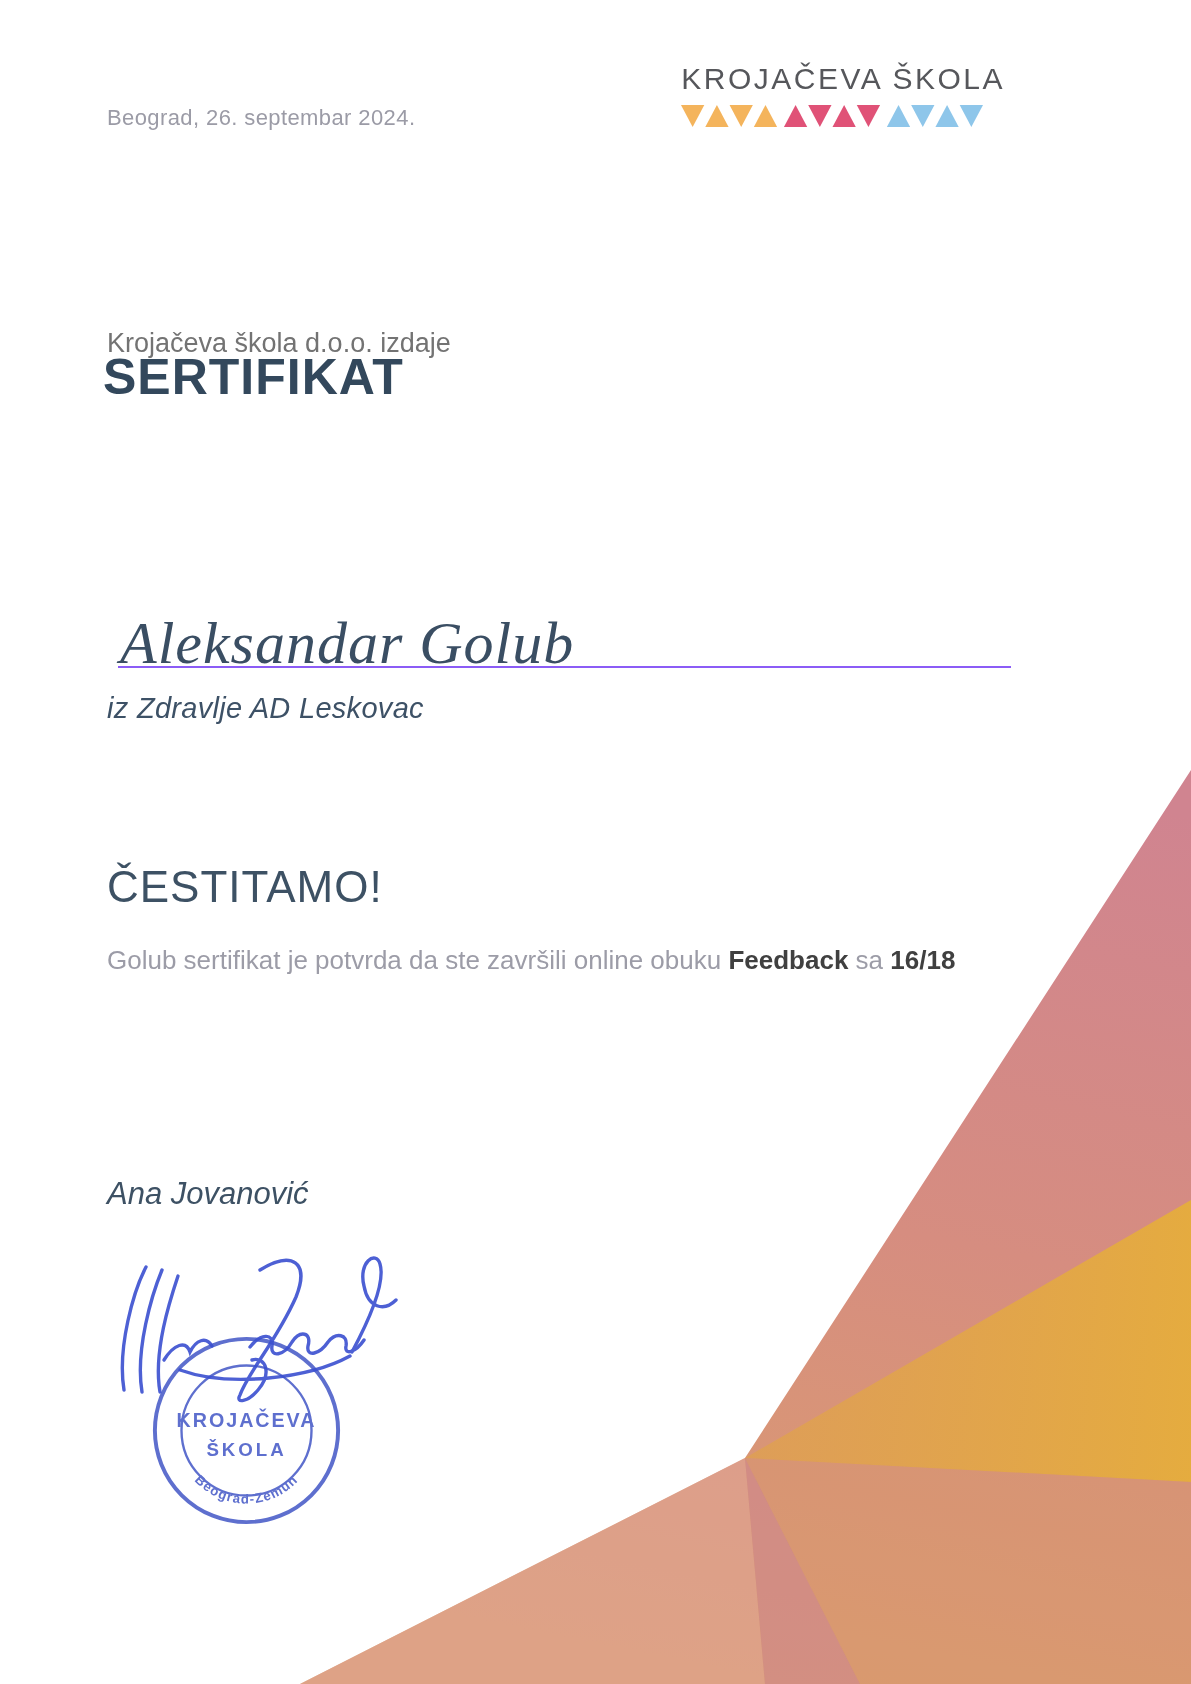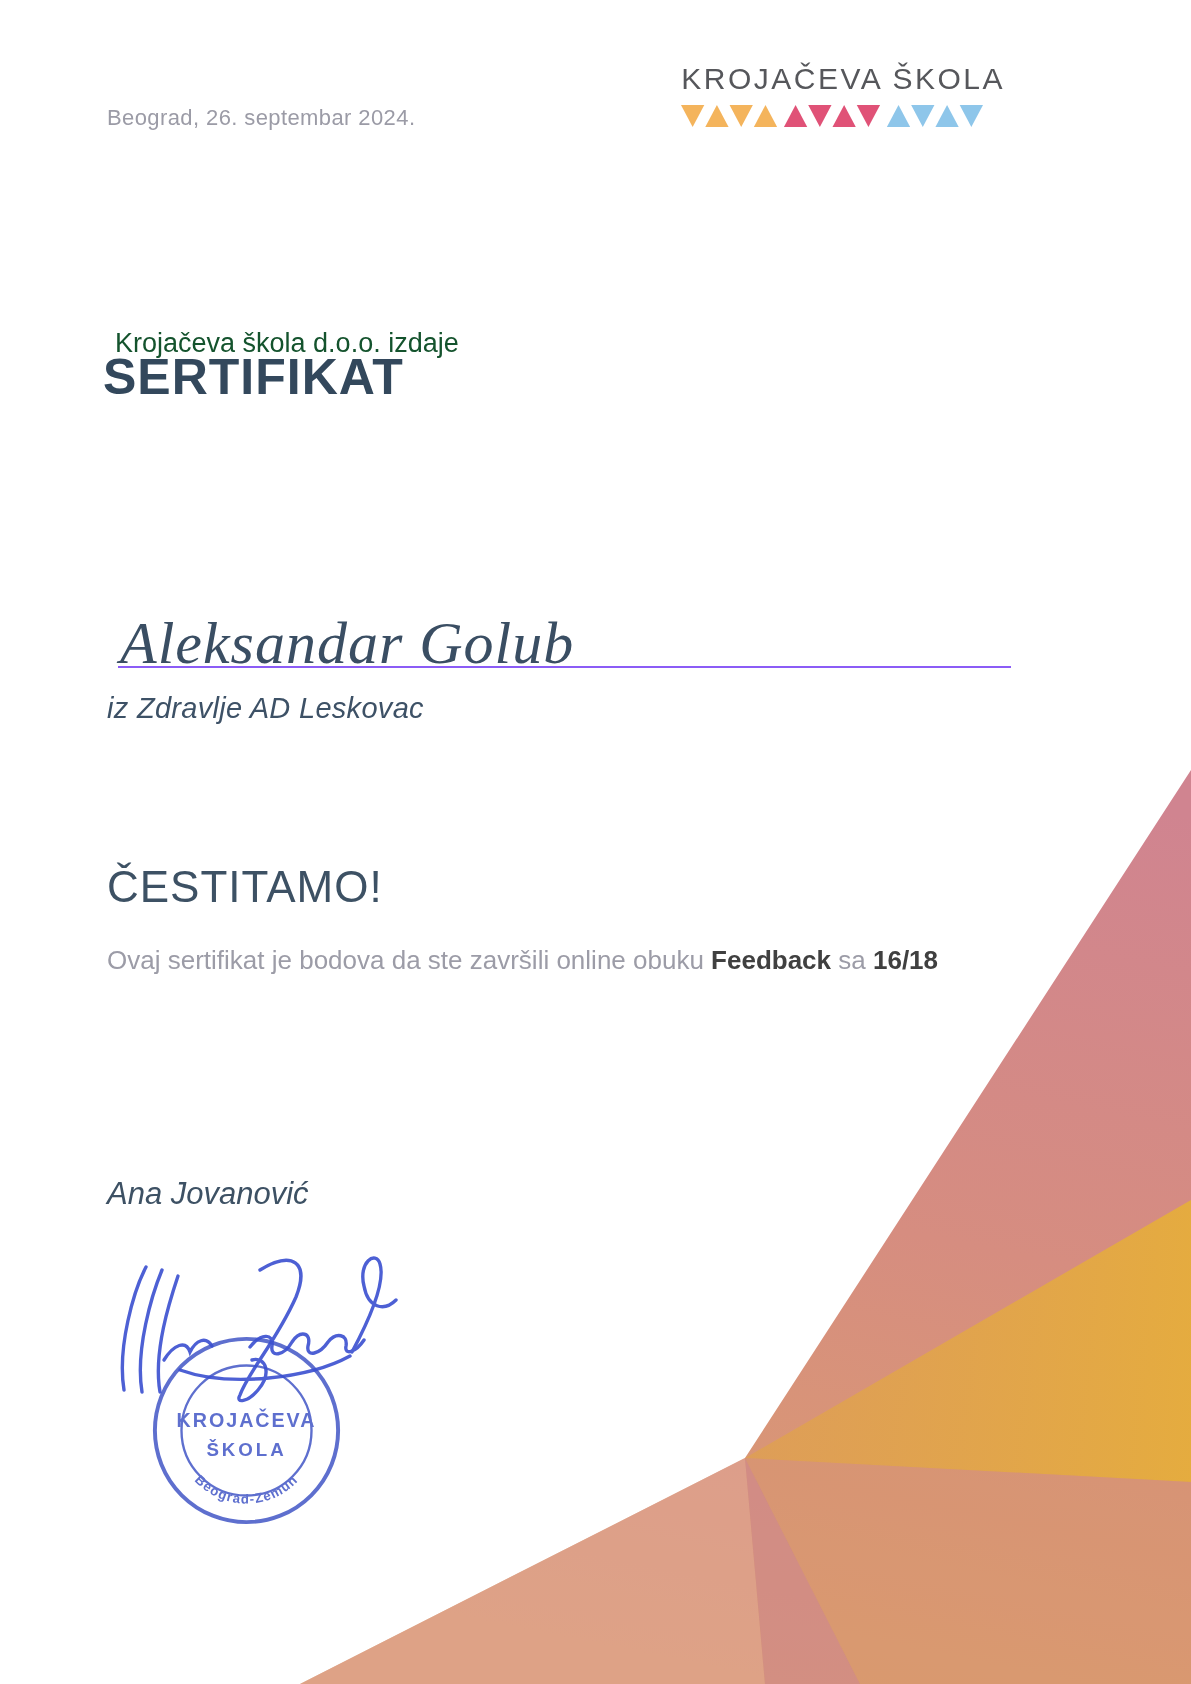--- a/index.html
+++ b/index.html
@@ -18,21 +18,21 @@
     font-size:22px;color:#9b9ba6;letter-spacing:.4px;
   }
 
   .logo{top:62px;right:186px;text-align:left;}
   .logo-name{
     font-size:30px;font-weight:400;color:#56575b;
     letter-spacing:2.5px;white-space:nowrap;
   }
   .logo-strip{display:block;margin-top:9px;width:302px;height:22px;overflow:visible;}
 
-  .issuer-line{left:107px;top:328px;font-size:27px;color:#14532d;margin-left:8px;}
+  .issuer-line{left:107px;top:328px;font-size:27px;color:#737373;}
   .cert-title{
     left:103px;top:348px;
     font-size:50px;font-weight:800;color:#33485c;letter-spacing:1px;
   }
 
   .name-block{
     left:118px;top:558px;width:893px;height:108px;
     border-bottom:2px solid #8b5cf6;
   }
   .recipient-name{
@@ -110,21 +110,21 @@
   <div class="abs content cert-title">SERTIFIKAT</div>
 
   <div class="abs content name-block">
     <div class="recipient-name">Aleksandar Golub</div>
   </div>
   <div class="abs content recipient-origin">iz Zdravlje AD Leskovac</div>
 
   <div class="abs content congrats">ČESTITAMO!</div>
 
   <div class="abs content body-text">
-    <div class="line"><span>Ovaj sertifikat je bodova da ste završili online obuku </span><span class="b">Feedback</span><span> sa  </span><span class="b">16/18</span></div>
+    <div class="line"><span>Golub sertifikat je potvrda da ste završili online obuku </span><span class="b">Feedback</span><span> sa  </span><span class="b">16/18</span></div>
   </div>
 
   <div class="abs content signatory-name">Ana Jovanović</div>
 
   <svg class="abs signature-svg" viewBox="0 0 310 160" aria-hidden="true">
     <g fill="none" stroke="#3a4fd0" stroke-width="3.4" stroke-linecap="round" opacity="0.9">
       <path d="M24,138 C17,95 34,38 46,15"></path>
       <path d="M42,140 C35,98 52,42 62,18"></path>
       <path d="M60,140 C53,100 70,48 78,24"></path>
       <path d="M64,108 C74,92 86,88 90,100 C96,88 106,84 112,94"></path>

